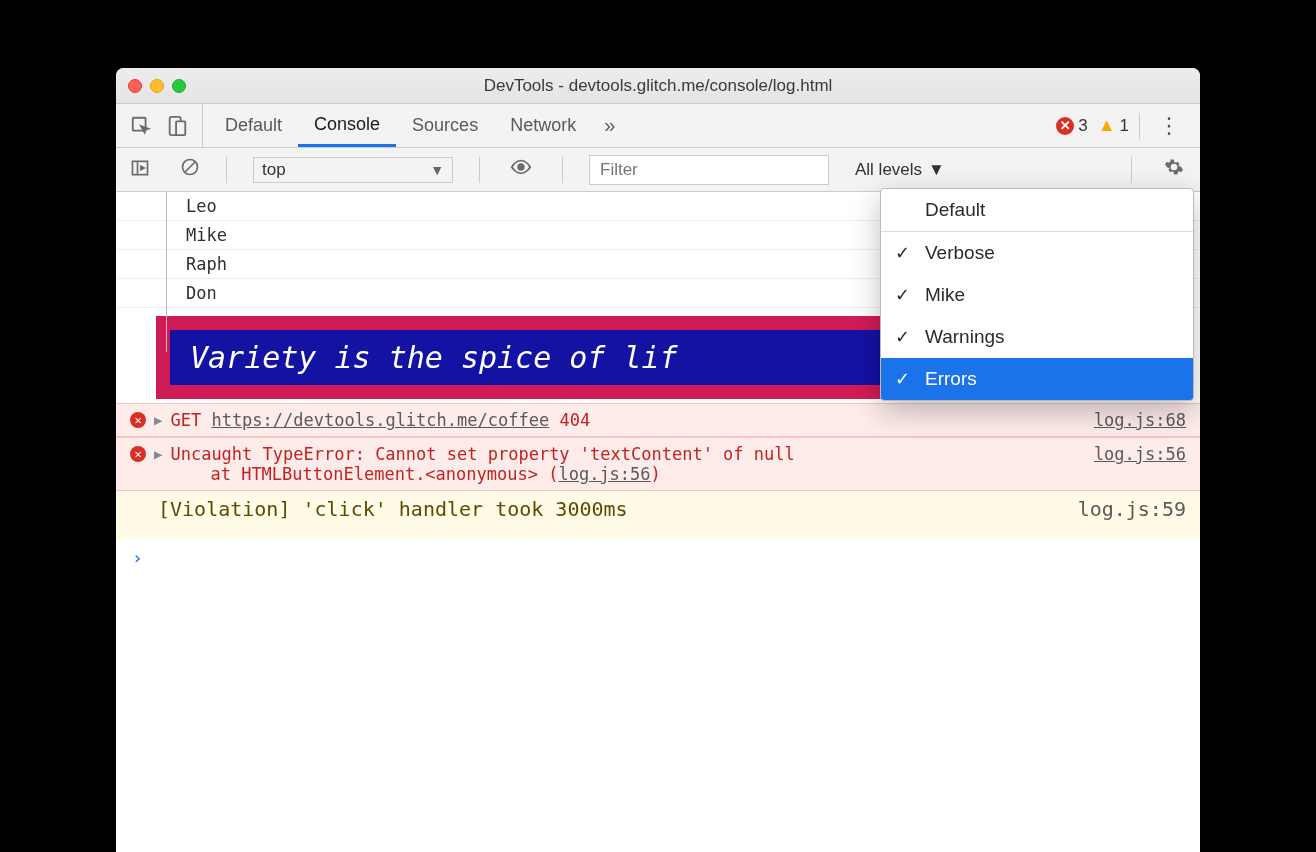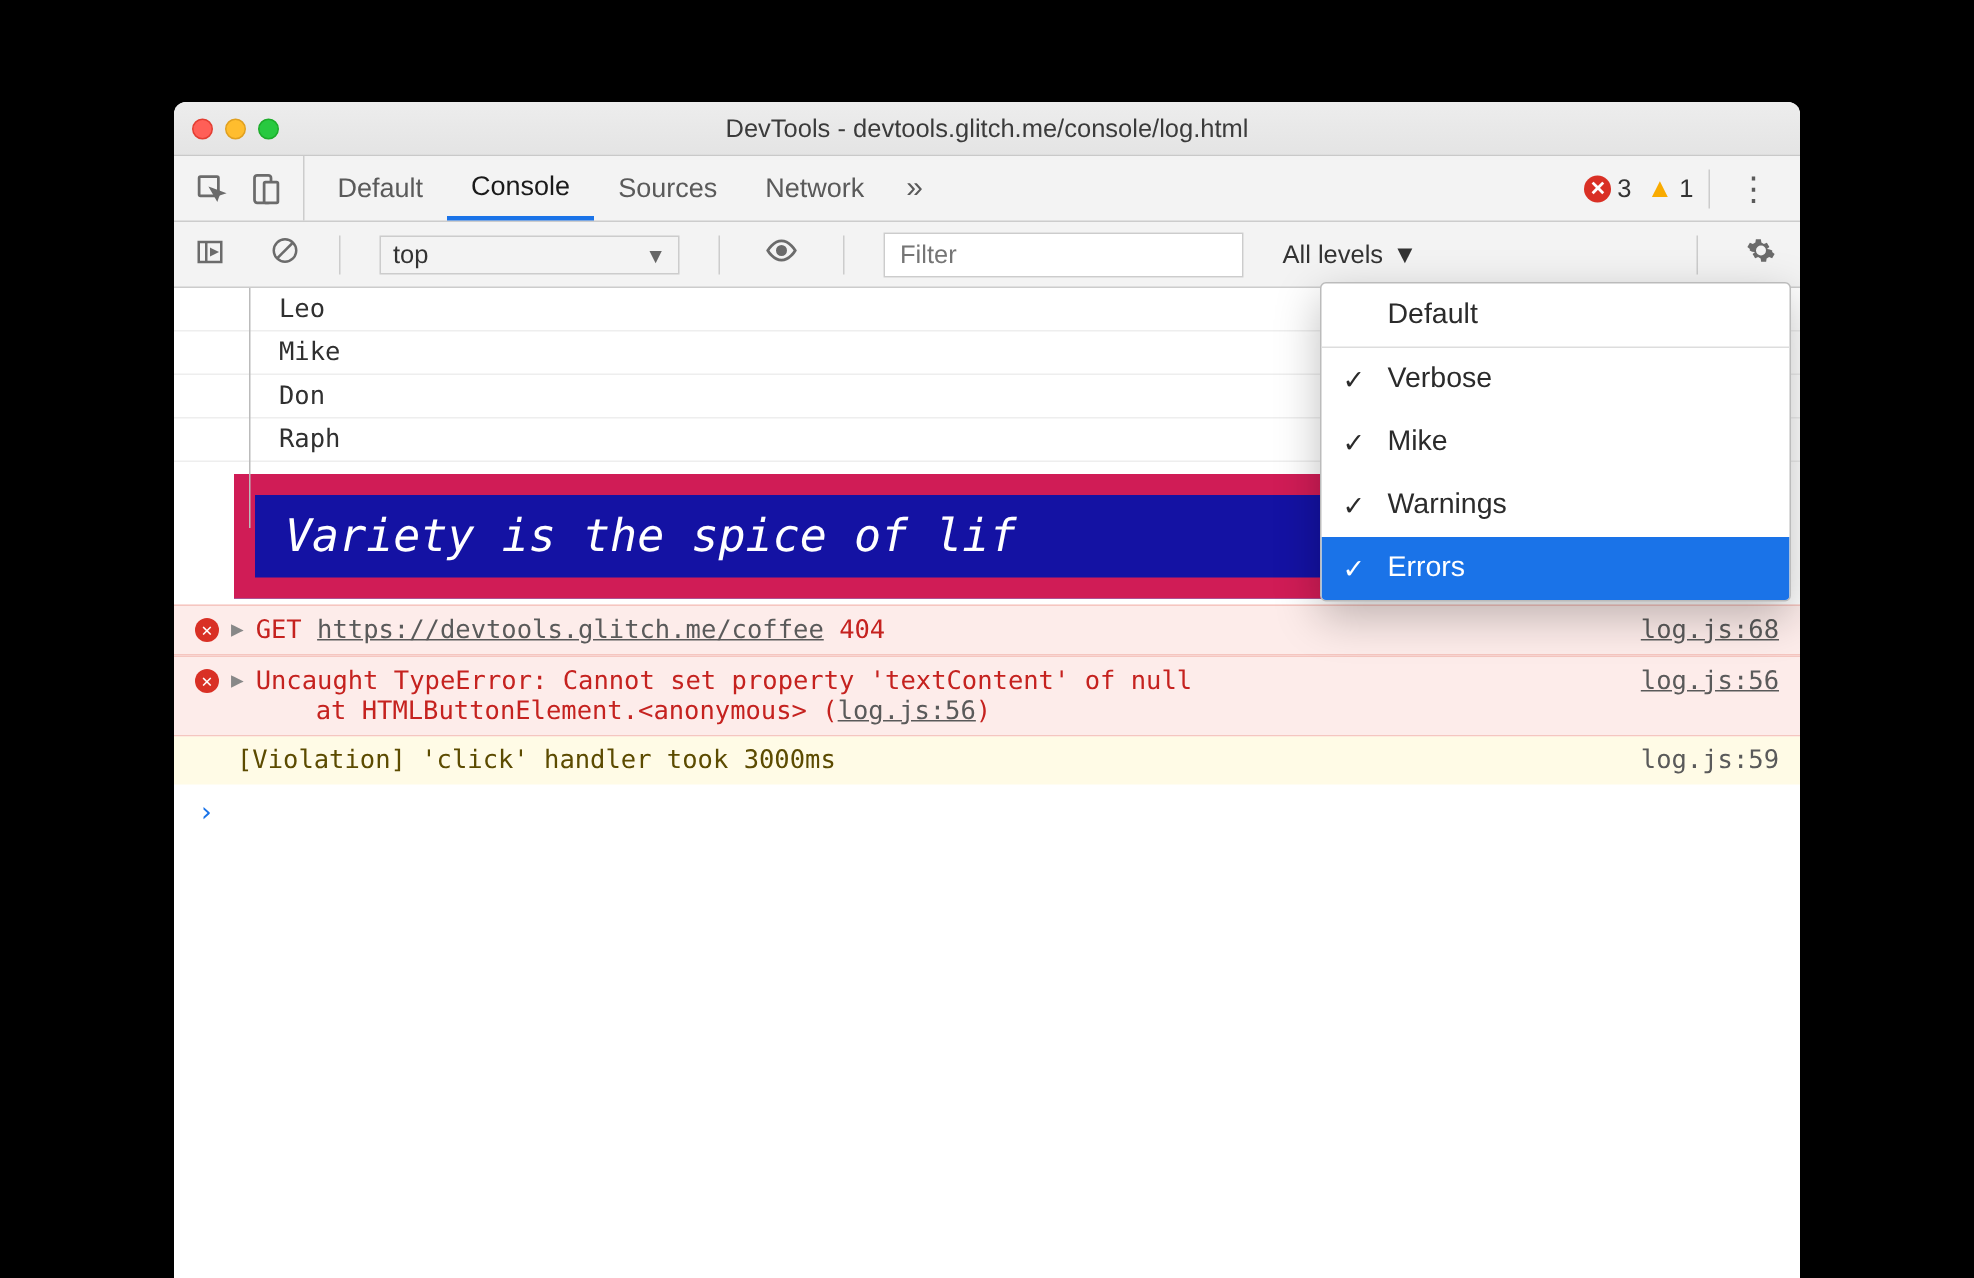--- a/index.html
+++ b/index.html
@@ -130,22 +130,22 @@
   background:#fdecea; border-top:1px solid #f5c6c0; border-bottom:1px solid #f5c6c0;
   padding:6px 14px; color:#c5221f;
   display:flex; align-items:flex-start; gap:8px;
   font-family: Menlo, Consolas, monospace; font-size:17px;
 }
 .err-row .expand { color:#888; font-size:14px; padding-top:2px;}
 .err-row .body { flex:1; }
 .err-row .src { margin-left:auto; color:#5a5a5a; text-decoration:underline;}
 .warn-row {
   background:#fffbe6;
-  padding:6px 14px 6px 42px; color:#5c4b00;
-  font-family: Menlo, Consolas, monospace; font-size:17px;
+  padding:6px 14px 18px 42px; color:#5c4b00;
+  font-family: Menlo, Consolas, monospace; font-size:20px;
   display:flex;
 }
 .warn-row .src { margin-left:auto; color:#5a5a5a; }
 .prompt { padding:8px 16px; color:#1a73e8; font-family:Menlo,monospace; font-size:18px;}
 .dropdown {
   position:absolute; right:6px; top:40px;
   width:314px; background:#fff;
   border:1px solid #bbb; border-radius:4px;
   box-shadow:0 10px 30px rgba(0,0,0,0.25);
   z-index:100; overflow:hidden;
@@ -277,22 +277,22 @@
         <span>Errors</span>
       </div>
     </div>
   </div>
 
   <div class="console-body">
     <div class="log-area">
       <div class="treebar2"></div>
       <div class="row">Leo</div>
       <div class="row">Mike</div>
+      <div class="row">Raph</div>
       <div class="row">Don</div>
-      <div class="row">Raph</div>
     </div>
     <div class="fancy">Variety is the spice of lif</div>
 
     <div class="err-row">
       <span class="small-err-icon">✕</span>
       <span class="expand">▶</span>
       <div class="body">
         <span>GET</span>
         <span class="underline" style="color:#5a5a5a">https://devtools.glitch.me/coffee</span>
         <span>404</span>

